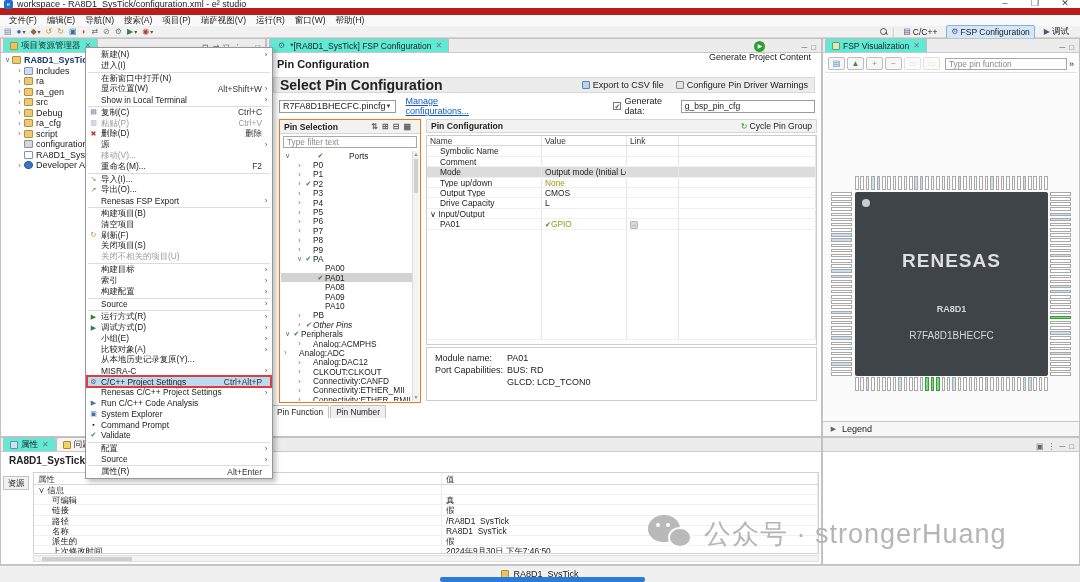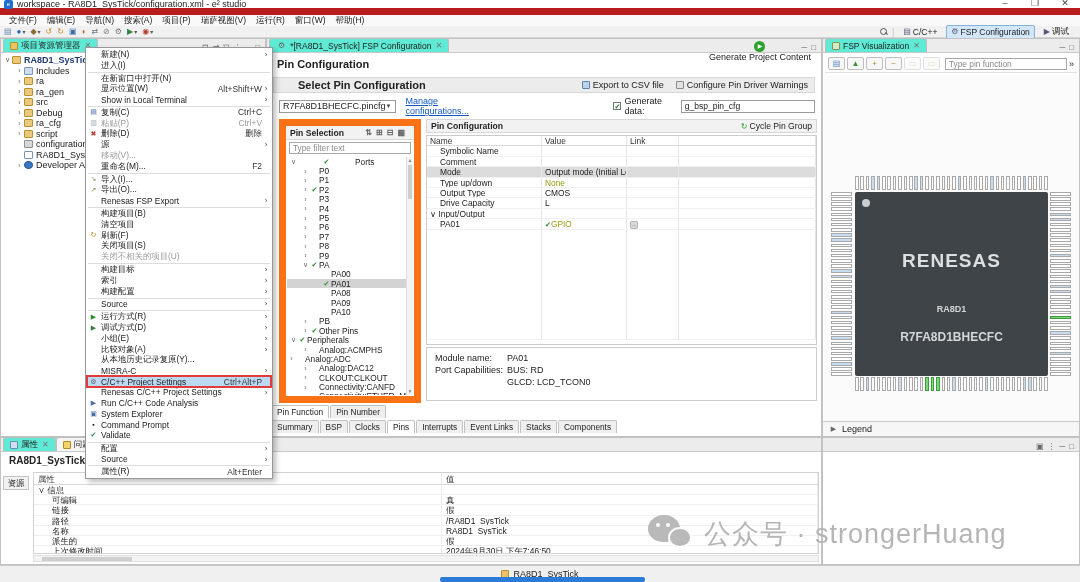--- a/index.html
+++ b/index.html
@@ -57,32 +57,32 @@
   .mi-sc{color:#333;margin-left:6px;white-space:nowrap;}
   .menu-item.dis .mi-sc{color:#9b9b9b;}
   .mi-ar{width:8px;text-align:center;color:#555;font-size:8px;}
   .menu-sep{border-top:1px solid #dcdcdc;margin:1px 2px 0 2px;height:1px;}
 
   
   .ed-title{font-size:11px;font-weight:bold;padding:5px 0 0 10px;}
   .gen{position:absolute;right:10px;top:2px;text-align:center;}
   .gen-ico{width:11px;height:11px;border-radius:50%;background:#2da12d;color:#fff;font-size:6px;line-height:11px;text-align:center;margin:0 auto;}
   .band{position:absolute;left:6px;right:6px;top:38px;height:16px;background:#ececec;border:1px solid #d8d8d8;display:flex;align-items:center;padding:0 6px;}
-  .band b{font-size:11px;margin-left:18px;}
+  .band b{font-size:14px;}
   .band-right{margin-left:auto;display:flex;align-items:center;gap:12px;}
   .band-link{display:flex;align-items:center;gap:3px;}
   .sq{width:8px;height:8px;border-radius:1px;flex:none;}
   .ctrl-row{position:absolute;left:12px;right:6px;top:60px;height:14px;display:flex;align-items:center;}
   .combo{width:168px;height:13px;border:1px solid #9a9a9a;background:#fff;display:flex;align-items:center;padding:0 3px;}
   .combo .car{margin-left:auto;font-size:6px;color:#444;}
   .link{color:#1058c4;text-decoration:underline;}
   .cb{width:8px;height:8px;border:1px solid #777;background:#fff;font-size:7px;line-height:8px;text-align:center;color:#2e7d32;flex:none;}
   .tfield{height:13px;border:1px solid #9a9a9a;background:#fff;padding:0 3px;font-size:8.5px;display:flex;align-items:center;}
 
-  .pane{position:absolute;border:7px solid #f97316;background:#fff;}
+  .pane{position:absolute;border:1px solid #f97316;background:#fff;}
   .pane-hd{height:14px;background:#f2f2f2;border-bottom:1px solid #d6d6d6;display:flex;align-items:center;padding:0 4px;font-weight:bold;font-size:8.6px;}
   .filter{margin:2px 3px;height:12px;border:1px solid #a8a8a8;display:flex;align-items:center;padding:0 3px;color:#8a8a8a;font-size:8.3px;}
   .ptree{position:absolute;left:1px;right:8px;top:31px;bottom:1px;overflow:hidden;}
   .ptree .tree-row{height:9.4px;font-size:8.3px;}
   .chk{color:#2e8b2e;font-size:7px;width:9px;text-align:center;flex:none;}
   .sel-row{background:#d3d3d3;}
   .vscroll{position:absolute;right:1px;top:31px;bottom:1px;width:7px;background:#f3f3f3;border-left:1px solid #ddd;}
   .vscroll .thumb{position:absolute;left:1px;right:1px;top:8px;height:34px;background:#cfcfcf;}
   .vscroll .ar{position:absolute;left:0;right:0;height:7px;text-align:center;font-size:5px;color:#888;line-height:7px;}
 
@@ -106,21 +106,21 @@
   
   .viz-toolbar{position:absolute;left:2px;right:2px;top:16px;height:18px;display:flex;align-items:center;gap:2px;padding:0 3px;border-bottom:1px solid #e2e2e2;}
   .viz-btn{width:17px;height:13px;border:1px solid #bdbdbd;border-radius:2px;background:#f7f7f7;text-align:center;line-height:12px;font-size:8px;}
   .viz-btn.dis{opacity:.45;}
   .viz-input{flex:1;height:12px;border:1px solid #a8a8a8;background:#fff;color:#8a8a8a;padding:0 3px;display:flex;align-items:center;font-size:8.3px;margin-left:3px;}
   .canvas{position:absolute;left:1px;right:1px;top:36px;bottom:15px;background:#fbfbfb;overflow:hidden;}
   .chip{position:absolute;left:31px;top:117px;width:193px;height:184px;background:#3f4448;border-radius:2px;}
   .chip-dot{position:absolute;left:7px;top:7px;width:8px;height:8px;border-radius:50%;background:#c9cdd0;}
   .brand{position:absolute;left:0;right:0;top:58px;text-align:center;color:#dcdfe1;font-size:19px;font-weight:bold;letter-spacing:1px;}
   .dev{position:absolute;left:0;right:0;top:112px;text-align:center;color:#d4d7d9;font-size:9px;font-weight:bold;}
-  .part{position:absolute;left:0;right:0;top:138px;text-align:center;color:#d4d7d9;font-size:12px;font-weight:bold;}
+  .part{position:absolute;left:0;right:0;top:138px;text-align:center;color:#d4d7d9;font-size:10px;font-weight:normal;}
   .pins-top,.pins-bottom{position:absolute;left:31px;width:193px;height:15px;display:flex;justify-content:space-between;}
   .pins-top{top:101px;}
   .pins-bottom{top:302px;}
   .pins-left,.pins-right{position:absolute;top:117px;height:184px;width:22px;display:flex;flex-direction:column;justify-content:space-between;}
   .pins-left{left:7px;}
   .pins-right{left:226px;}
   .pin{background:#fff;border:1px solid #a9a9a9;}
   .ph{width:3.5px;height:14px;}
   .pv{height:3.5px;width:21px;}
   .pin.pb{background:#c7ddf2;}
@@ -451,21 +451,21 @@
           <div class="tree-row" style="padding-left: 26px;">
             <span class="chev"></span>
             <span class="chk"></span>
             <span>PA10</span>
           </div>
           <div class="tree-row" style="padding-left: 14px;">
             <span class="chev">›</span>
             <span class="chk"></span>
             <span>PB</span>
           </div>
-          <div class="tree-row" style="padding-left: 14px;">
+          <div class="tree-row" style="padding-left: 14px; font-style: italic;">
             <span class="chev">›</span>
             <span class="chk">✔</span>
             <span>Other Pins</span>
           </div>
           <div class="tree-row" style="padding-left: 2px;">
             <span class="chev">∨</span>
             <span class="chk">✔</span>
             <span>Peripherals</span>
           </div>
           <div class="tree-row" style="padding-left: 14px;">
@@ -593,30 +593,20 @@
         <div class="inforow">
           <span class="lab"></span>
           <span>GLCD: LCD_TCON0</span>
         </div>
       </div>
     </div>
 
     <div class="subtabs" style="top:366px;">
         <span class="stab active">Pin Function</span>
         <span class="stab">Pin Number</span>
-      </div>
-    <div class="subtabs" style="top:381px;">
-        <span class="stab">Summary</span>
-        <span class="stab">BSP</span>
-        <span class="stab">Clocks</span>
-        <span class="stab active">Pins</span>
-        <span class="stab">Interrupts</span>
-        <span class="stab">Event Links</span>
-        <span class="stab">Stacks</span>
-        <span class="stab">Components</span>
       </div>
   </div>
 
   <div class="panel" style="left:822px;top:38px;width:258px;height:399px;">
     <div class="tabrow">
       <span class="tab active">
         <span class="sq" style="background:#d9e8c8;border:1px solid #7a9a52"></span>
         <span>FSP Visualization</span>
         <span class="x">✕</span>
       </span>

